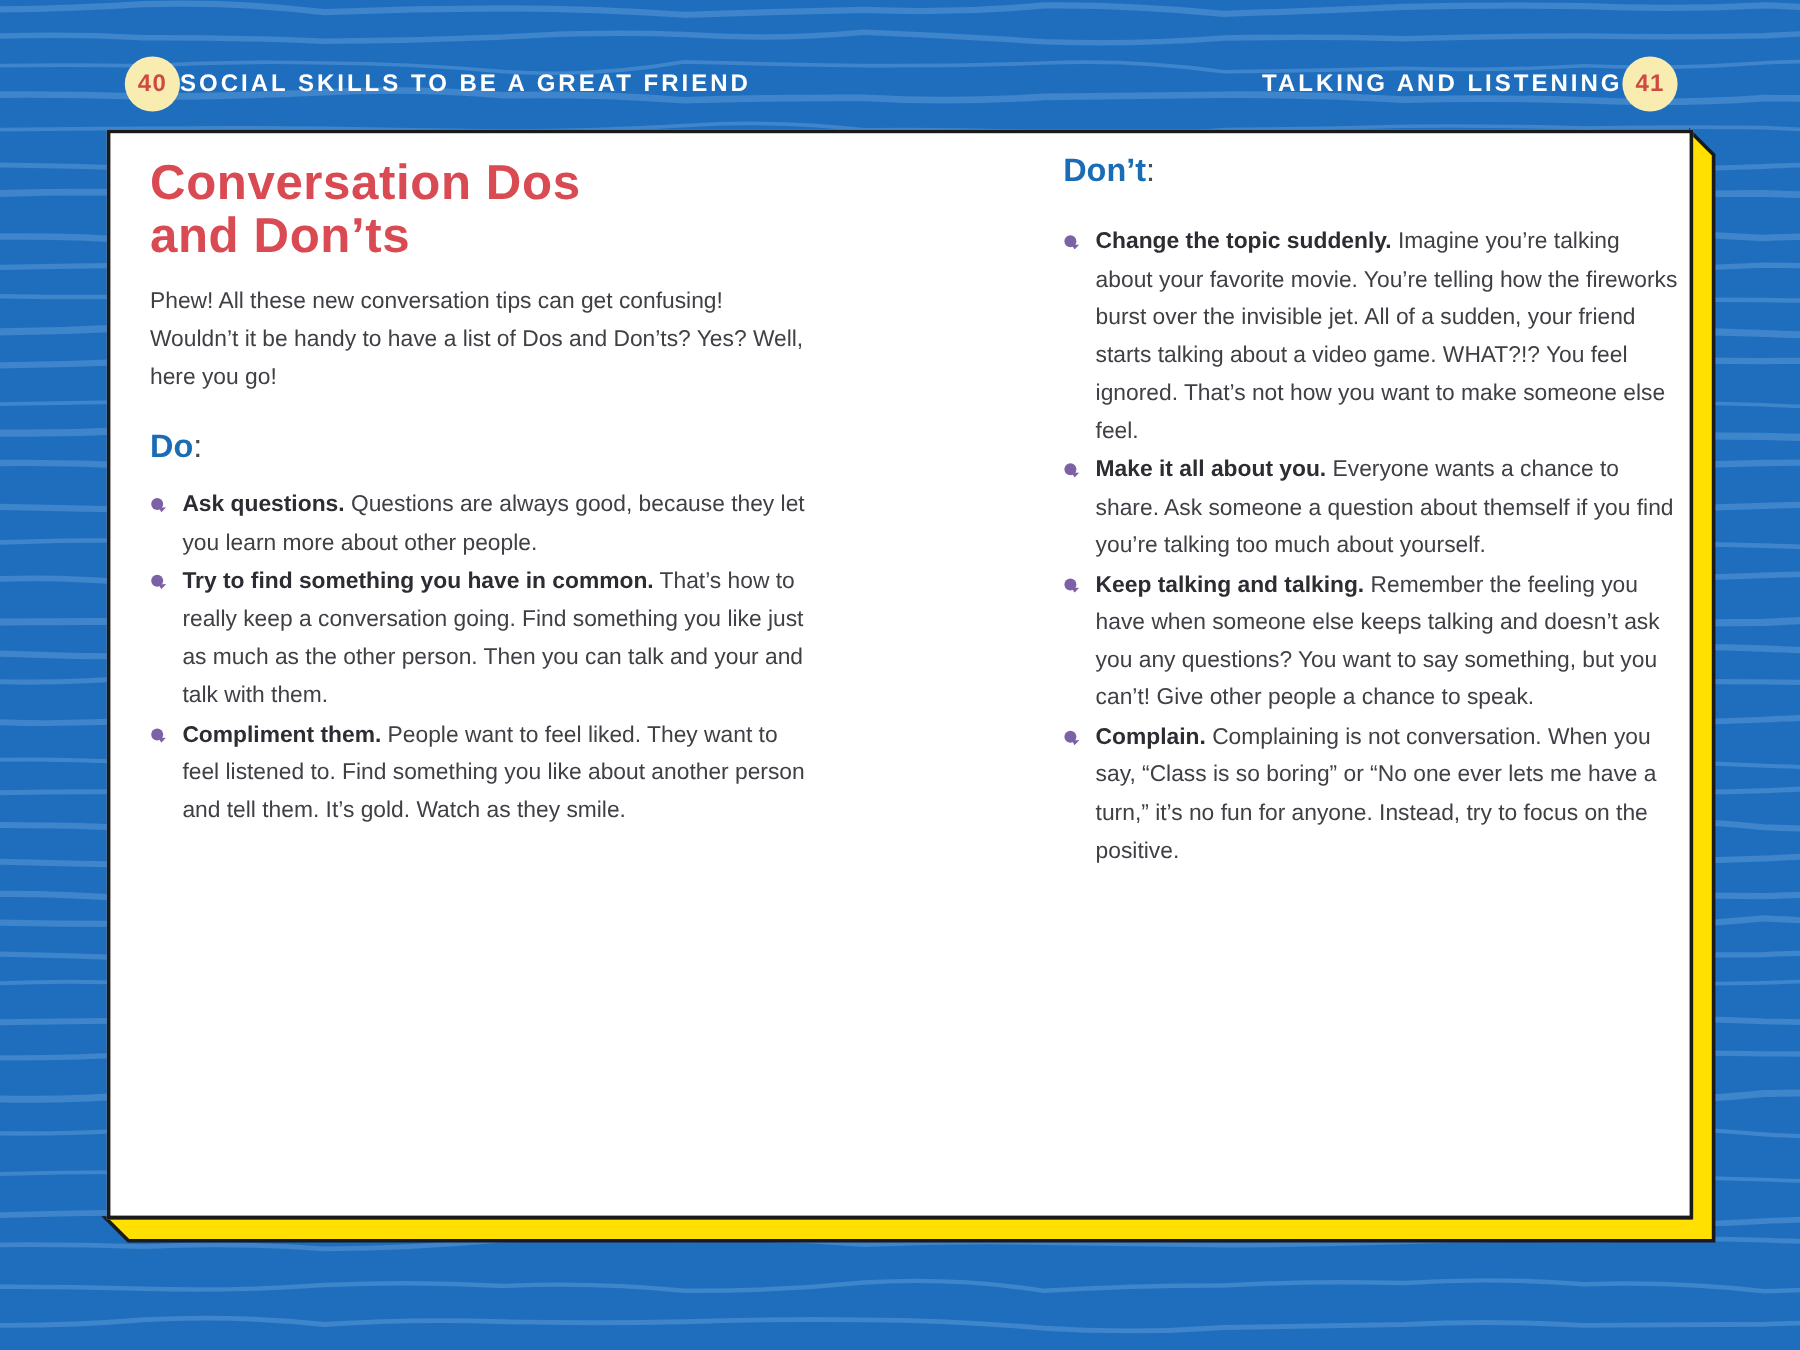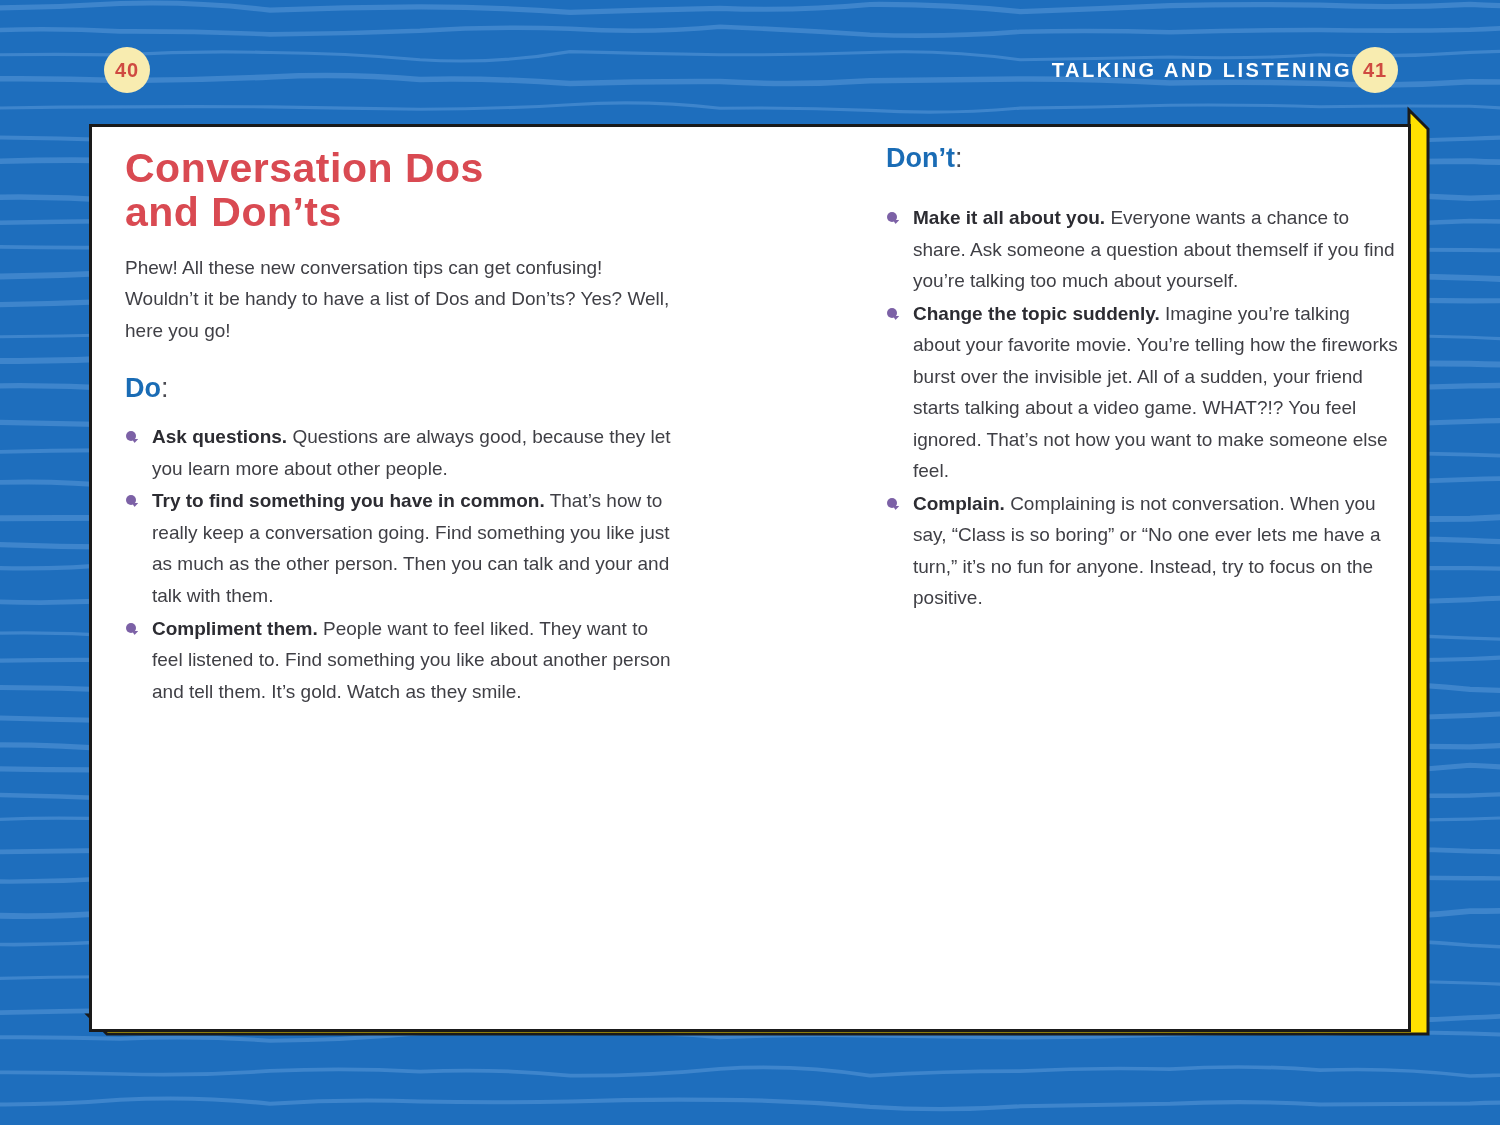--- a/index.html
+++ b/index.html
@@ -28,21 +28,21 @@
     color:var(--page-number-red);font-weight:bold;font-size:20px;letter-spacing:1px;
     display:flex;align-items:center;justify-content:center;
   }
   .htitle{
     color:#ffffff;font-weight:bold;font-size:20px;letter-spacing:2.5px;
     text-transform:uppercase;white-space:nowrap;
   }
 
   
   .card{
-    position:absolute;left:89px;top:124px;width:1322px;height:908px;
+    position:absolute;left:89px;top:108px;width:1322px;height:908px;
     box-sizing:border-box;background:#ffffff;
     border:3px solid var(--outline-black);z-index:2;
   }
   .col{position:absolute;}
   .col-left{left:33px;top:20px;width:548px;}
   .col-right{left:794px;top:16px;width:515px;}
 
   h1{
     margin:0;font-size:41px;line-height:1.07;letter-spacing:0.5px;
     color:var(--title-red);font-weight:bold;
@@ -111,20 +111,21 @@
     <path d="M -30 979.4 Q 45 976.4 120 976.8 Q 195 972.5 270 983.3 Q 345 987.5 420 982.4 Q 495 985.1 570 975.8 Q 645 975.8 720 981.8 Q 795 980.2 870 975.4 Q 945 971.9 1020 980.6 Q 1095 978.7 1170 982.9 Q 1245 984.4 1320 981.1 Q 1395 980.4 1470 983.0 Q 1545 986.5 1620 981.7" fill="none" stroke="#3e85cc" stroke-width="3.2" stroke-linecap="round"></path>
     <path d="M -30 1013.7 Q 45 1011.0 120 1010.3 Q 195 1005.9 270 1009.4 Q 345 1014.4 420 1016.1 Q 495 1021.0 570 1013.0 Q 645 1014.1 720 1012.9 Q 795 1010.1 870 1010.7 Q 945 1009.3 1020 1010.0 Q 1095 1005.9 1170 1009.4 Q 1245 1007.6 1320 1017.7 Q 1395 1022.6 1470 1017.6 Q 1545 1014.4 1620 1010.3" fill="none" stroke="#3e85cc" stroke-width="4.8" stroke-linecap="round"></path>
     <path d="M -30 1037.7 Q 45 1036.4 120 1038.8 Q 195 1035.2 270 1040.8 Q 345 1040.3 420 1033.3 Q 495 1031.5 570 1033.3 Q 645 1030.7 720 1037.2 Q 795 1033.9 870 1035.4 Q 945 1036.4 1020 1037.6 Q 1095 1037.3 1170 1034.8 Q 1245 1031.9 1320 1033.7 Q 1395 1031.2 1470 1033.5 Q 1545 1036.6 1620 1034.5" fill="none" stroke="#3e85cc" stroke-width="4.0" stroke-linecap="round"></path>
     <path d="M -30 1072.5 Q 45 1071.7 120 1074.0 Q 195 1076.2 270 1070.9 Q 345 1067.4 420 1071.6 Q 495 1068.2 570 1075.6 Q 645 1076.2 720 1068.8 Q 795 1064.0 870 1075.7 Q 945 1071.1 1020 1071.2 Q 1095 1067.1 1170 1069.2 Q 1245 1064.3 1320 1070.2 Q 1395 1067.4 1470 1076.0 Q 1545 1073.9 1620 1068.5" fill="none" stroke="#3e85cc" stroke-width="3.7" stroke-linecap="round"></path>
     <path d="M -30 1104.0 Q 45 1105.9 120 1099.8 Q 195 1095.8 270 1103.7 Q 345 1098.8 420 1101.5 Q 495 1103.0 570 1101.5 Q 645 1098.9 720 1099.9 Q 795 1100.3 870 1106.9 Q 945 1111.6 1020 1106.2 Q 1095 1105.0 1170 1103.8 Q 1245 1100.1 1320 1104.5 Q 1395 1104.1 1470 1103.5 Q 1545 1100.6 1620 1105.0" fill="none" stroke="#3e85cc" stroke-width="4.1" stroke-linecap="round"></path>
   </svg>
 
 <header>
   <div class="hgroup left">
     <div class="pagenum">40</div>
+    <div class="htitle">SOCIAL SKILLS TO BE A GREAT FRIEND</div>
   </div>
   <div class="hgroup right">
     <div class="htitle">TALKING AND LISTENING</div>
     <div class="pagenum">41</div>
   </div>
 </header>
 
 <svg class="page-depth" width="1500" height="1125">
   <path d="M1409 110 L1428 129 L1428 1034 L107 1034 L88 1015 L1409 1015 Z" style="fill:var(--card-yellow);stroke:var(--outline-black);stroke-width:3;stroke-linejoin:miter"></path>
 </svg>
@@ -137,18 +138,19 @@
     <ul>
       <li><span class="bullet"></span><strong>Ask questions.</strong> <span>Questions are always good, because they let you learn more about other people.</span></li>
       <li><span class="bullet"></span><strong>Try to find something you have in common.</strong> <span>That’s how to really keep a conversation going. Find something you like just as much as the other person. Then you can talk and your and talk with them.</span></li>
       <li><span class="bullet"></span><strong>Compliment them.</strong> <span>People want to feel liked. They want to feel listened to. Find something you like about another person and tell them. It’s gold. Watch as they smile.</span></li>
     </ul>
   </section>
 
   <section class="col col-right">
     <h2><span class="hword">Don’t</span><span class="hcolon">:</span></h2>
     <ul>
+      <li><span class="bullet"></span><strong>Change the topic suddenly.</strong> <span>Imagine you’re talking about your favorite movie. You’re telling how the fireworks burst over the invisible jet. All of a sudden, your friend starts talking about a video game. WHAT?!? You feel ignored. That’s not how you want to make someone else feel.</span></li>
       <li><span class="bullet"></span><strong>Make it all about you.</strong> <span>Everyone wants a chance to share. Ask someone a question about themself if you find you’re talking too much about yourself.</span></li>
-      <li><span class="bullet"></span><strong>Change the topic suddenly.</strong> <span>Imagine you’re talking about your favorite movie. You’re telling how the fireworks burst over the invisible jet. All of a sudden, your friend starts talking about a video game. WHAT?!? You feel ignored. That’s not how you want to make someone else feel.</span></li>
+      <li><span class="bullet"></span><strong>Keep talking and talking.</strong> <span>Remember the feeling you have when someone else keeps talking and doesn’t ask you any questions? You want to say something, but you can’t! Give other people a chance to speak.</span></li>
       <li><span class="bullet"></span><strong>Complain.</strong> <span>Complaining is not conversation. When you say, “Class is so boring” or “No one ever lets me have a turn,” it’s no fun for anyone. Instead, try to focus on the positive.</span></li>
     </ul>
   </section>
 </main>
 
 </body></html>

